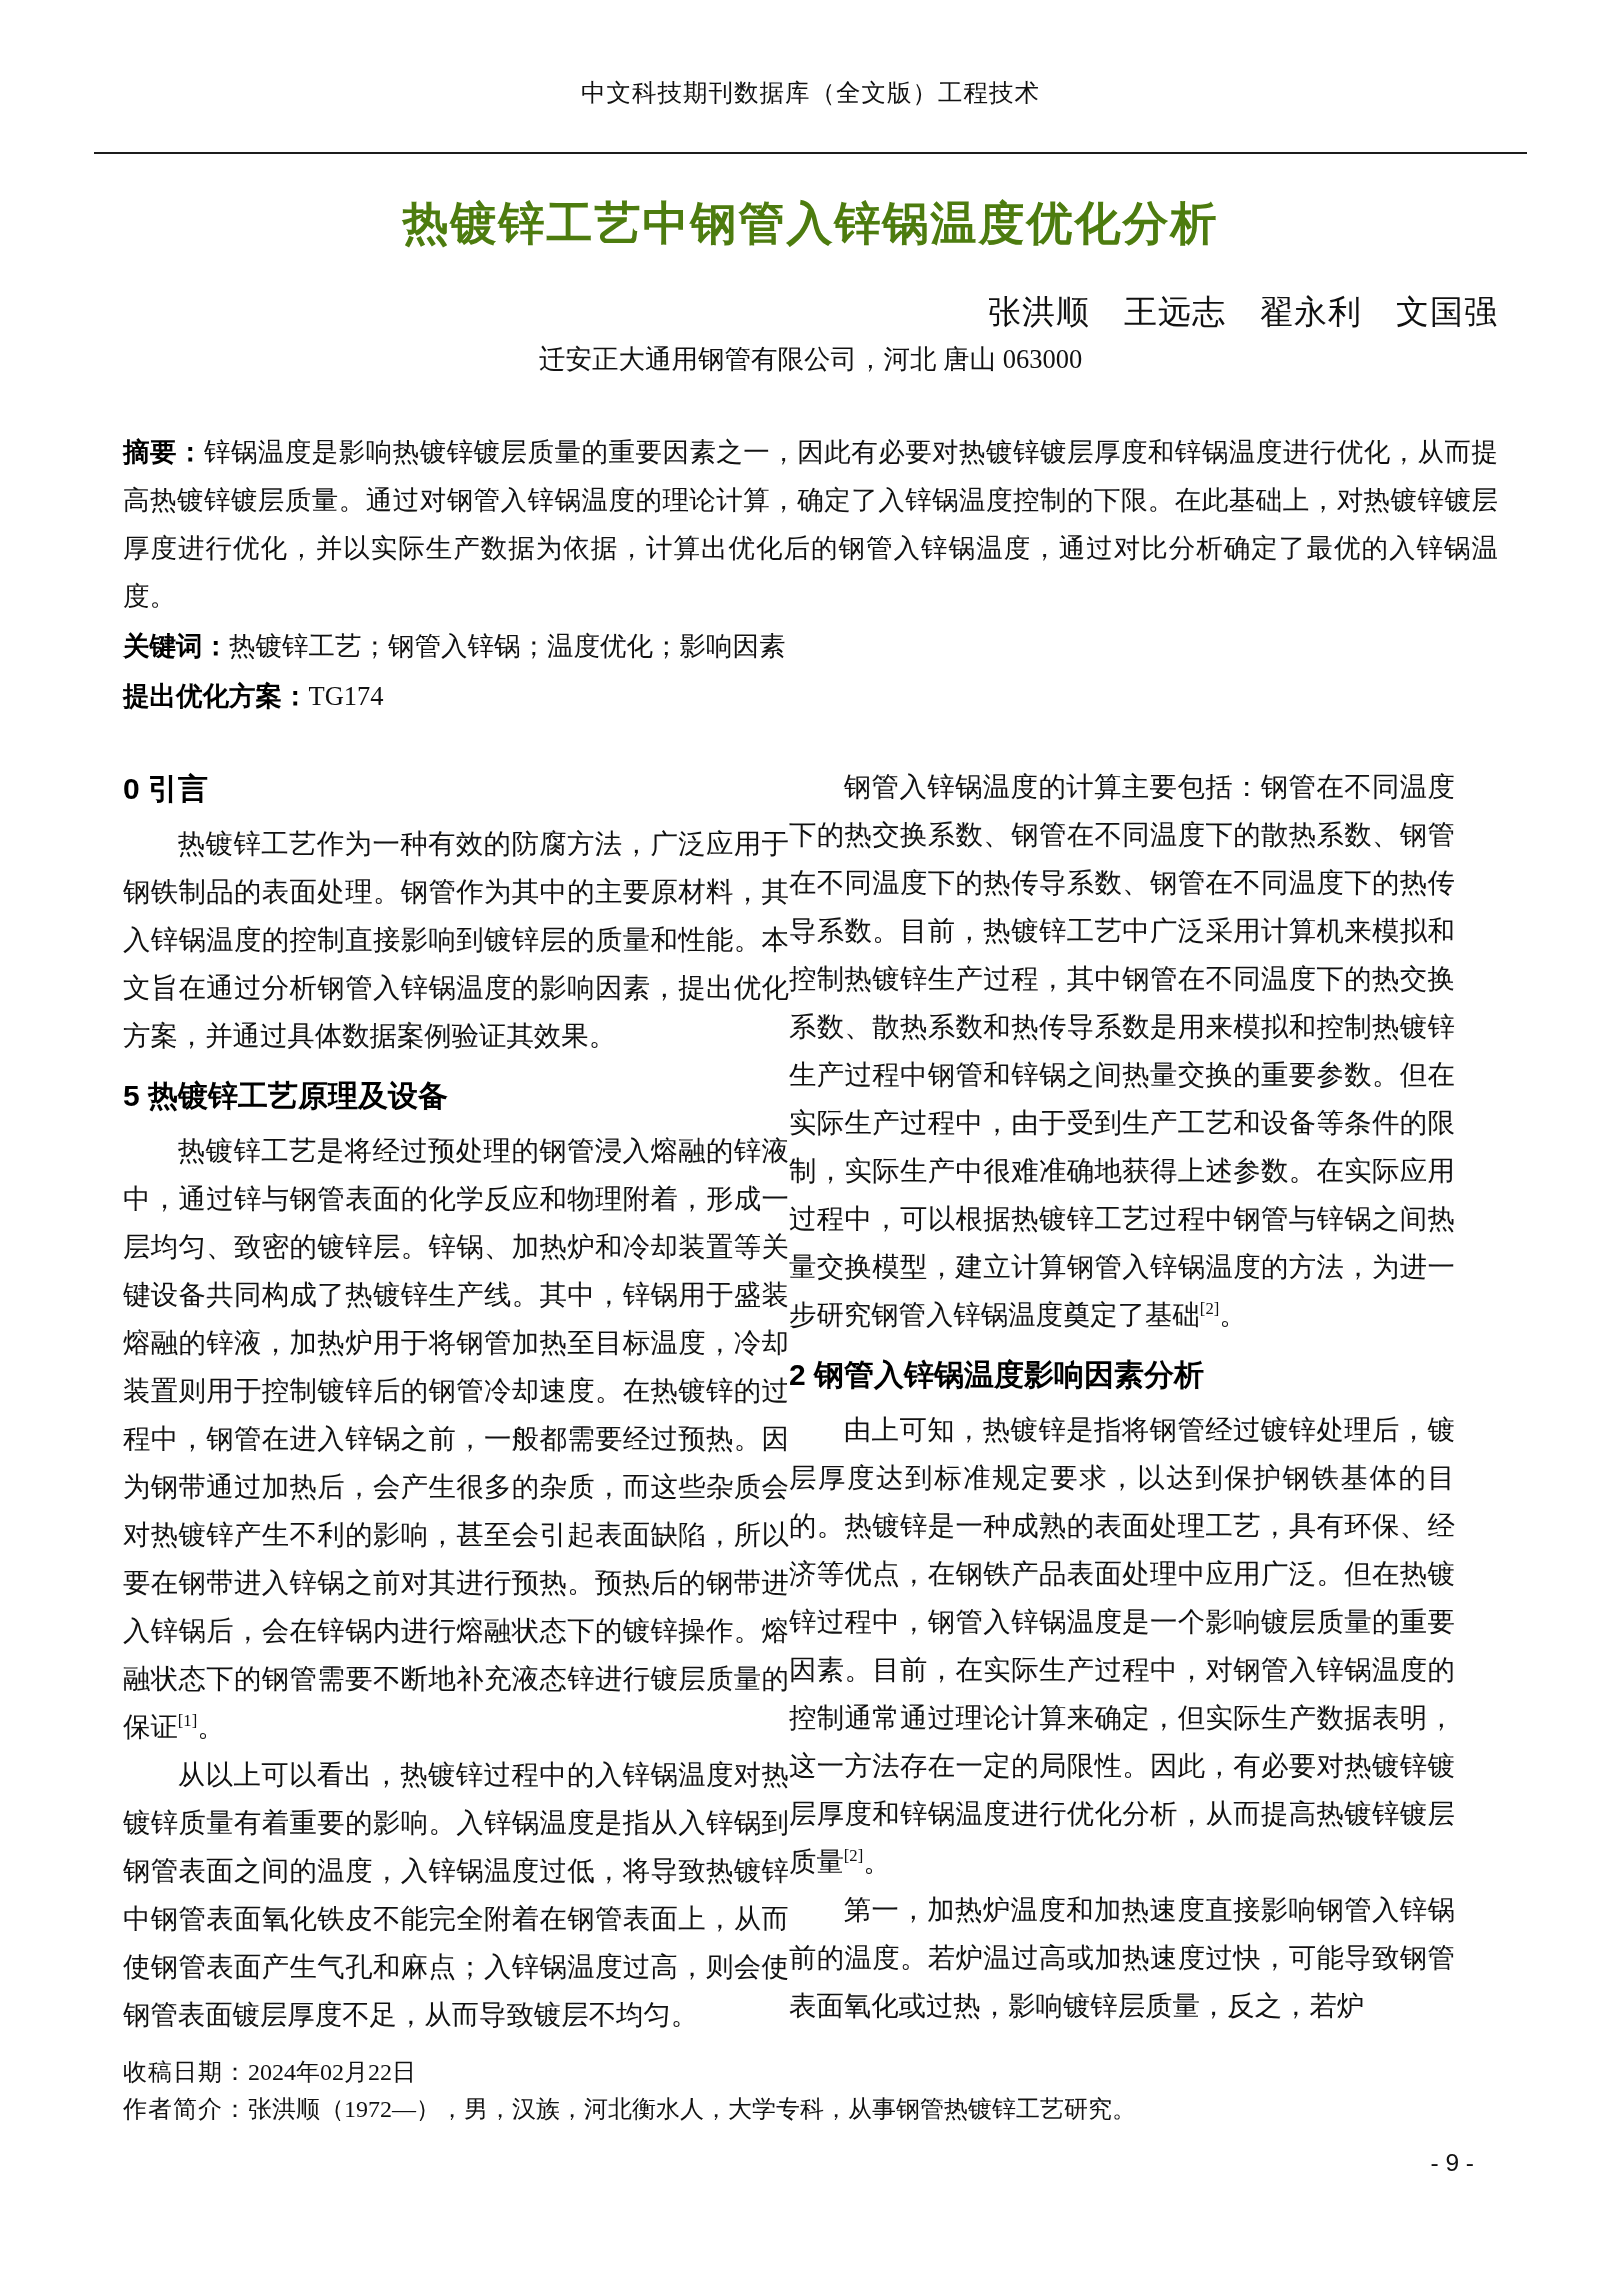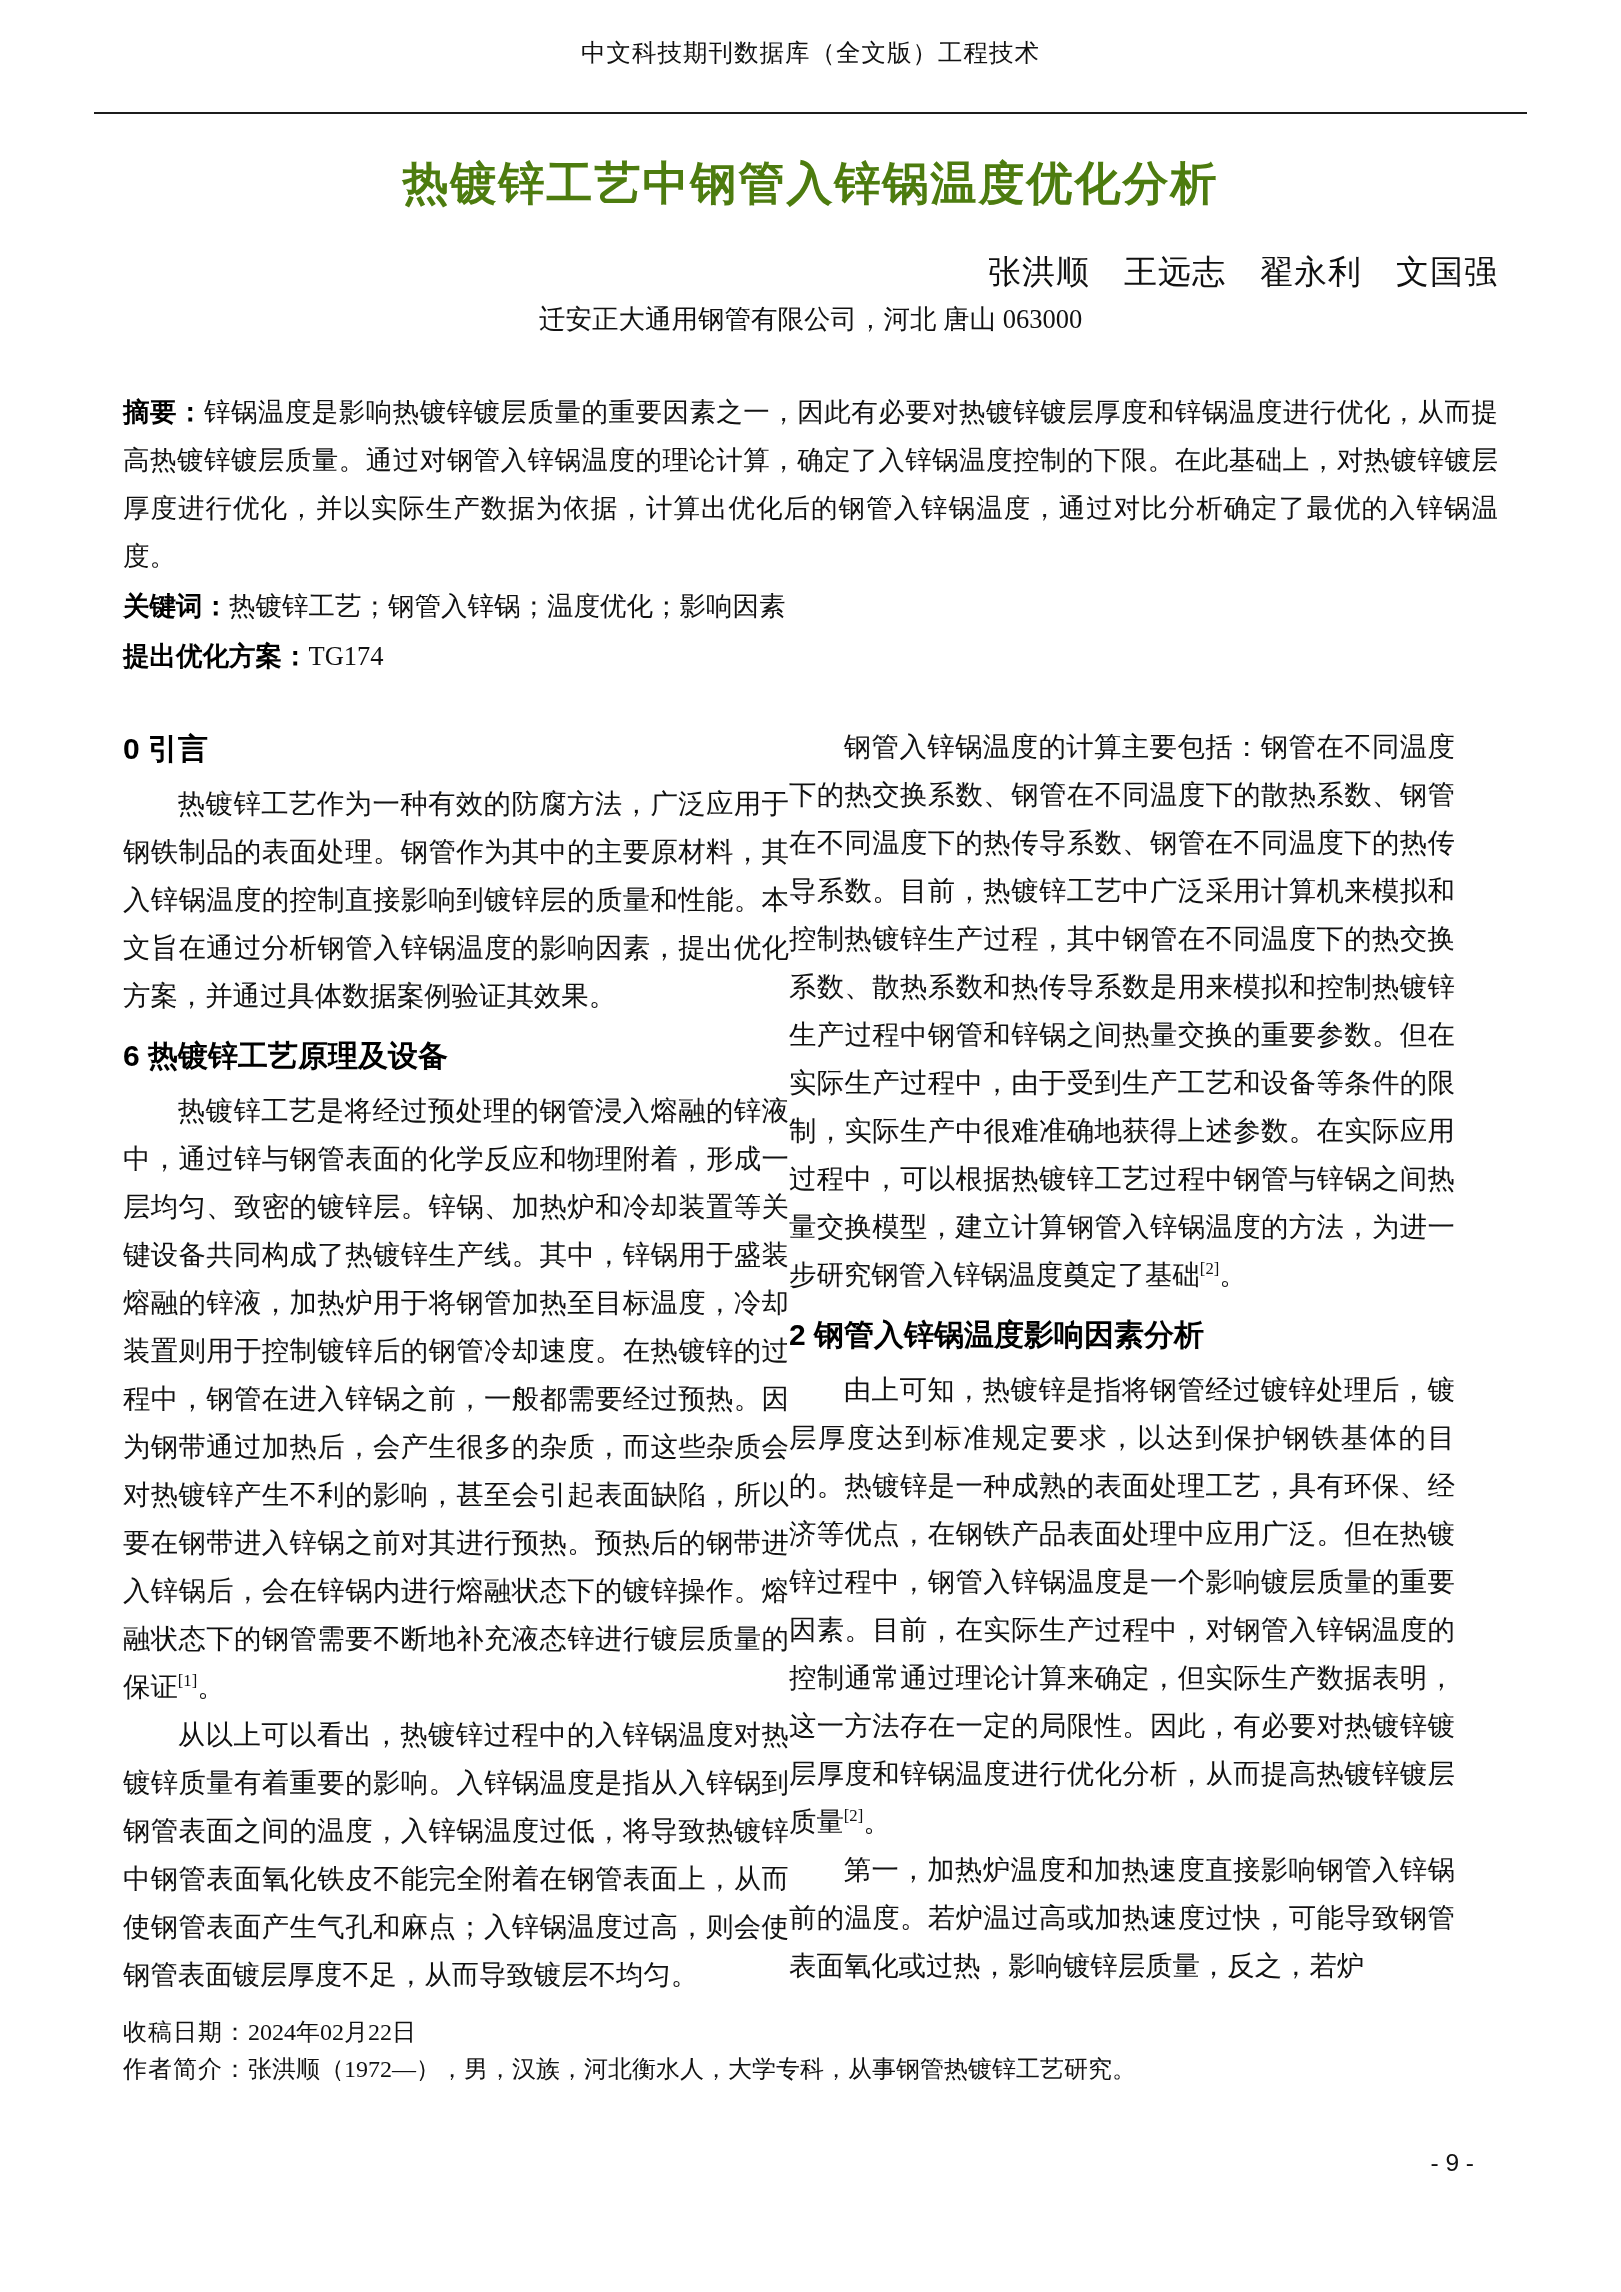--- a/index.html
+++ b/index.html
@@ -1,18 +1,18 @@
 <!DOCTYPE html>
 <html><head>
 <meta charset="utf-8">
 <style>
   html,body{margin:0;padding:0;background:#888;}
   .page{
     width:1621px;height:2293px;background:#ffffff;position:relative;
-    box-sizing:border-box;padding:36px 123px 0 123px;
+    box-sizing:border-box;padding:76px 123px 0 123px;
     font-family:"Liberation Serif", serif;color:#111;
   }
   .journal-line{text-align:center;font-size:24.5px;letter-spacing:1px;color:#111;}
   .divider{margin:43px -29px 0 -29px;border:0;border-top:2.9px solid #1c1c1c;height:0;}
   .paper-title{
     text-align:center;margin-top:39px;font-size:46px;font-weight:700;
     font-family:"Liberation Sans", sans-serif;letter-spacing:2px;color:#4d7c0f;
   }
   .authors{text-align:right;margin-top:35px;font-size:33px;letter-spacing:1px;}
   .affiliation{text-align:center;margin-top:6px;font-size:26.5px;}
@@ -58,21 +58,21 @@
   <div class="meta-line">
     <span class="lbl">提出优化方案：</span><span>TG174</span>
   </div>
 
   <div class="columns">
 
     <div class="col">
       <div class="sec-heading first">0  引言</div>
       <p>热镀锌工艺作为一种有效的防腐方法，广泛应用于钢铁制品的表面处理。钢管作为其中的主要原材料，其入锌锅温度的控制直接影响到镀锌层的质量和性能。本文旨在通过分析钢管入锌锅温度的影响因素，提出优化方案，并通过具体数据案例验证其效果。</p>
 
-      <div class="sec-heading">6  热镀锌工艺原理及设备</div>
+      <div class="sec-heading">5  热镀锌工艺原理及设备</div>
       <p><span>热镀锌工艺是将经过预处理的钢管浸入熔融的锌液中，通过锌与钢管表面的化学反应和物理附着，形成一层均匀、致密的镀锌层。锌锅、加热炉和冷却装置等关键设备共同构成了热镀锌生产线。其中，锌锅用于盛装熔融的锌液，加热炉用于将钢管加热至目标温度，冷却装置则用于控制镀锌后的钢管冷却速度。在热镀锌的过程中，钢管在进入锌锅之前，一般都需要经过预热。因为钢带通过加热后，会产生很多的杂质，而这些杂质会对热镀锌产生不利的影响，甚至会引起表面缺陷，所以要在钢带进入锌锅之前对其进行预热。预热后的钢带进入锌锅后，会在锌锅内进行熔融状态下的镀锌操作。熔融状态下的钢管需要不断地补充液态锌进行镀层质量的保证</span><sup class="ref">[1]</sup><span>。</span></p>
       <p>从以上可以看出，热镀锌过程中的入锌锅温度对热镀锌质量有着重要的影响。入锌锅温度是指从入锌锅到钢管表面之间的温度，入锌锅温度过低，将导致热镀锌中钢管表面氧化铁皮不能完全附着在钢管表面上，从而使钢管表面产生气孔和麻点；入锌锅温度过高，则会使钢管表面镀层厚度不足，从而导致镀层不均匀。</p>
     </div>
 
     <div class="col">
       <p><span>钢管入锌锅温度的计算主要包括：钢管在不同温度下的热交换系数、钢管在不同温度下的散热系数、钢管在不同温度下的热传导系数、钢管在不同温度下的热传导系数。目前，热镀锌工艺中广泛采用计算机来模拟和控制热镀锌生产过程，其中钢管在不同温度下的热交换系数、散热系数和热传导系数是用来模拟和控制热镀锌生产过程中钢管和锌锅之间热量交换的重要参数。但在实际生产过程中，由于受到生产工艺和设备等条件的限制，实际生产中很难准确地获得上述参数。在实际应用过程中，可以根据热镀锌工艺过程中钢管与锌锅之间热量交换模型，建立计算钢管入锌锅温度的方法，为进一步研究钢管入锌锅温度奠定了基础</span><sup class="ref">[2]</sup><span>。</span></p>
 
       <div class="sec-heading">2  钢管入锌锅温度影响因素分析</div>
       <p><span>由上可知，热镀锌是指将钢管经过镀锌处理后，镀层厚度达到标准规定要求，以达到保护钢铁基体的目的。热镀锌是一种成熟的表面处理工艺，具有环保、经济等优点，在钢铁产品表面处理中应用广泛。但在热镀锌过程中，钢管入锌锅温度是一个影响镀层质量的重要因素。目前，在实际生产过程中，对钢管入锌锅温度的控制通常通过理论计算来确定，但实际生产数据表明，这一方法存在一定的局限性。因此，有必要对热镀锌镀层厚度和锌锅温度进行优化分析，从而提高热镀锌镀层质量</span><sup class="ref">[2]</sup><span>。</span></p>
       <p>第一，加热炉温度和加热速度直接影响钢管入锌锅前的温度。若炉温过高或加热速度过快，可能导致钢管表面氧化或过热，影响镀锌层质量，反之，若炉</p>

